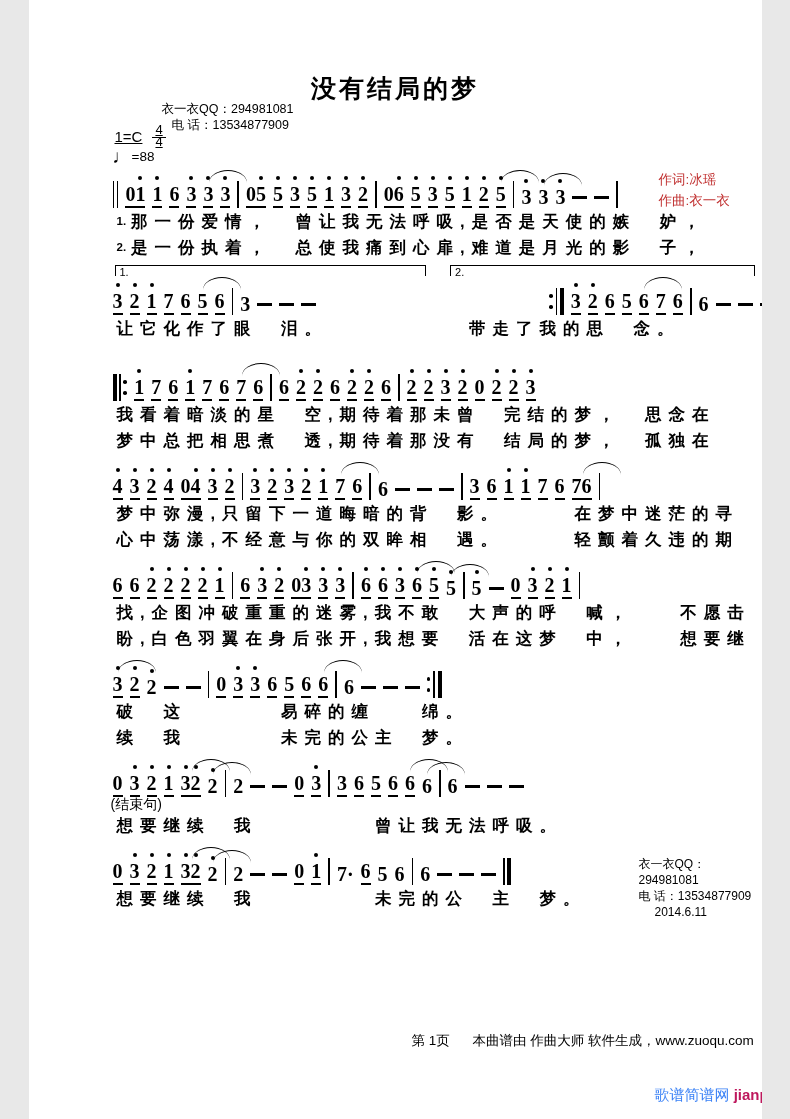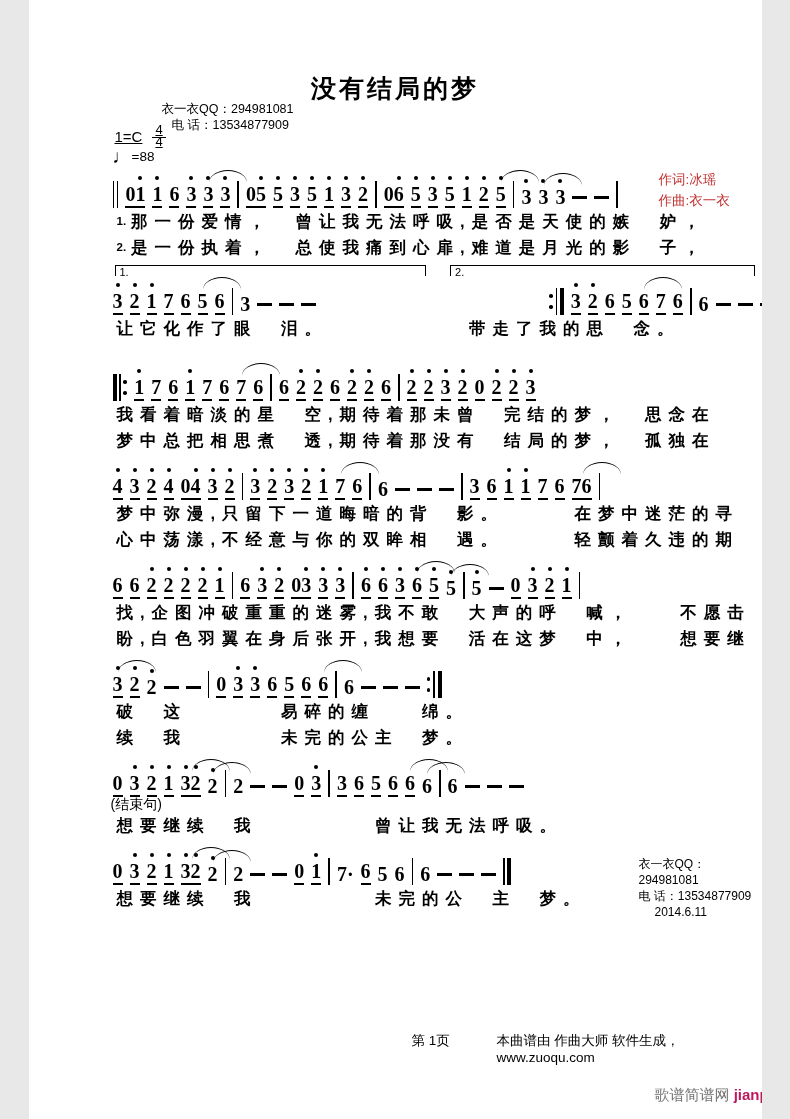--- a/index.html
+++ b/index.html
@@ -54,24 +54,24 @@
   .v2{left:51%;width:46%;}
 
   .end-label{font-size:14px;line-height:15px;margin-left:-2px;}
   .lyric-row{font-size:16.5px;letter-spacing:7px;line-height:26px;white-space:pre;margin-left:4px;font-weight:bold;}
   .verse{font-size:11.5px;letter-spacing:0;margin-right:5px;vertical-align:2px;}
 
   .sig{position:absolute;left:610px;top:856px;font-size:12px;line-height:16px;}
   .sig .d{margin-left:16px;}
 
   .footer-num{position:absolute;left:383px;top:1032px;font-size:13.5px;}
-  .footer-gen{position:absolute;left:468px;top:1032px;font-size:13.5px;}
+  .footer-gen{position:absolute;left:444px;top:1032px;font-size:13.5px;}
 
   .watermark{position:absolute;left:626px;top:1086px;font-size:15px;white-space:nowrap;}
-  .wm-site{color:#737373;}
+  .wm-site{color:#3b82f6;}
   .wm-domain{color:#be185d;font-weight:bold;}
 </style>
 </head>
 <body>
 
 <div class="page">
 
   <div class="title">没有结局的梦</div>
 
   <div class="contact-top">

